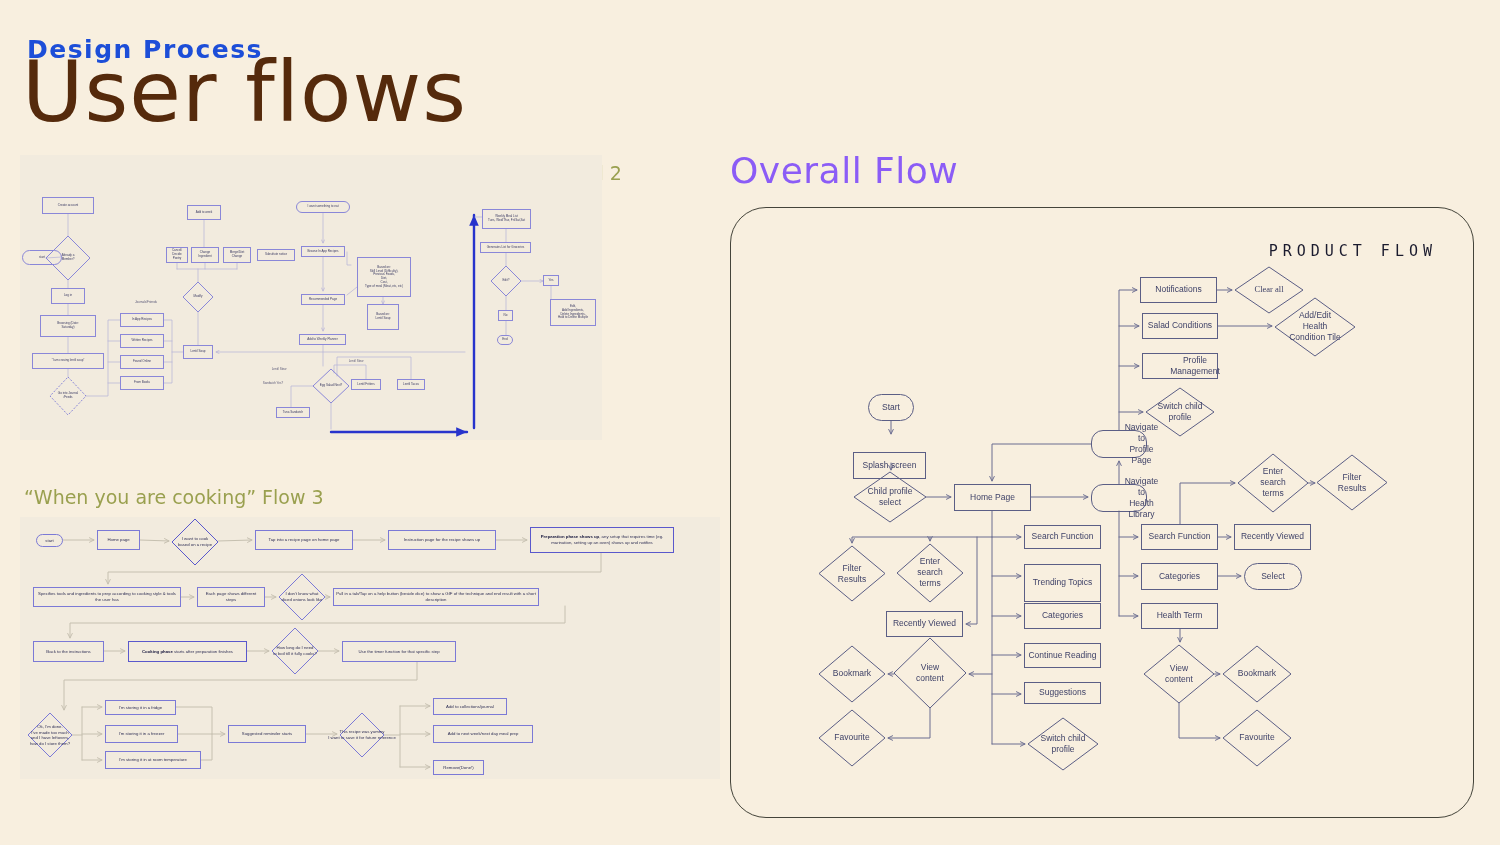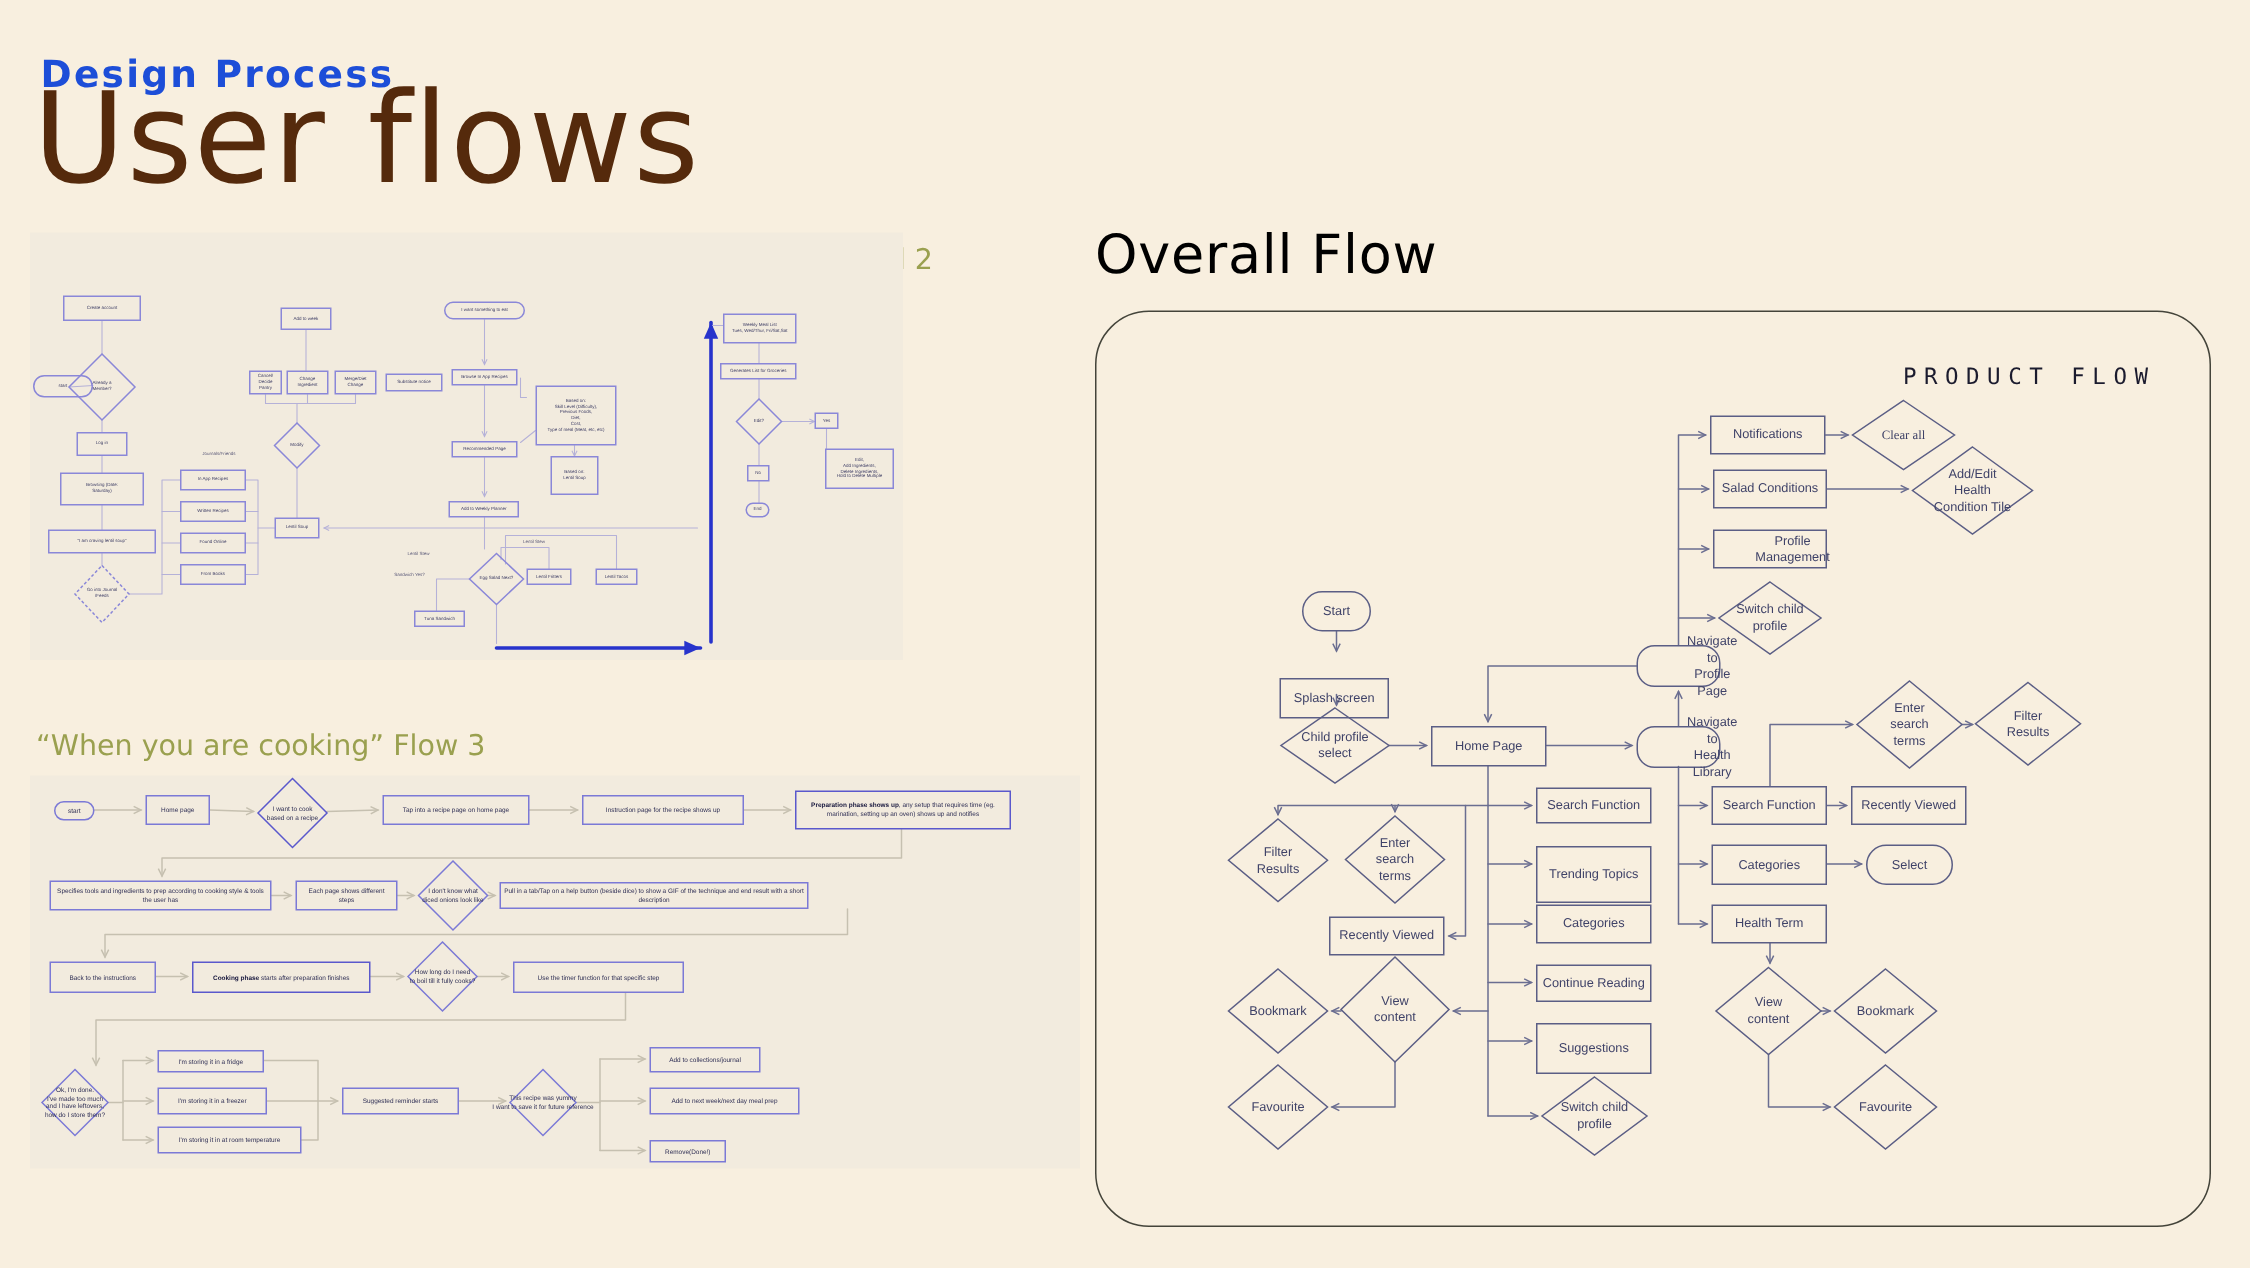--- a/index.html
+++ b/index.html
@@ -7,21 +7,21 @@
        background:#f8efdf;font-family:"Liberation Sans",sans-serif;}
   .abs{position:absolute;}
   .eyebrow{left:27px;top:35px;font-family:"DejaVu Sans",sans-serif;font-weight:bold;
            font-size:25px;letter-spacing:1.5px;color:#1d4ed8;}
   .title{left:22px;top:50px;font-family:"DejaVu Sans",sans-serif;font-size:84px;
          color:#552a0c;line-height:1.0;letter-spacing:1px;}
   .sec-h{font-family:"DejaVu Sans",sans-serif;font-size:19px;color:#9aa04f;}
   #sec1{left:26px;top:162px;}
   #sec3{left:24px;top:486px;}
   .overall-h{left:730px;top:150px;font-family:"DejaVu Sans",sans-serif;
-             font-size:36px;color:#000000;letter-spacing:0.5px;}
+             font-size:36px;color:#8b5cf6;letter-spacing:0.5px;}
   .product-frame{left:730px;top:207px;width:744px;height:611px;box-sizing:border-box;
                  border:1.5px solid #44443a;border-radius:36px;}
   .pf-title{position:absolute;top:34px;right:36px;font-family:"DejaVu Sans Mono",monospace;
             font-size:15px;letter-spacing:5px;color:#1b1b2e;}
   .flow{position:absolute;}
   .flow svg{position:absolute;left:0;top:0;}
   .fpanel{position:absolute;z-index:0;}
   .fnode{position:absolute;box-sizing:border-box;display:flex;align-items:center;
          justify-content:center;text-align:center;z-index:2;
          color:var(--tx);font-size:var(--fs);line-height:1.3;}
@@ -491,21 +491,21 @@
       </div>
       <div class="fnode rect" style="left: 293px; top: 356px; width: 77px; height: 38px;">
         <span>Trending Topics</span>
       </div>
       <div class="fnode rect" style="left: 293px; top: 395px; width: 77px; height: 26px;">
         <span>Categories</span>
       </div>
       <div class="fnode rect" style="left: 293px; top: 435px; width: 77px; height: 25px;">
         <span>Continue Reading</span>
       </div>
-      <div class="fnode rect" style="left: 293px; top: 474px; width: 77px; height: 34px;">
+      <div class="fnode rect" style="left: 293px; top: 474px; width: 77px; height: 22px;">
         <span>Suggestions</span>
       </div>
       <div class="fnode dia" style="left: 297px; top: 510px; width: 70px; height: 52px;">
         <svg width="70" height="52" viewBox="0 0 70 52">
           <polygon points="35,0 70,26 35,52 0,26" fill="none" stroke="#5b5e85" stroke-width="1"></polygon>
         </svg>
         <div class="dlab" style="width: 100%; left: 0%;">Switch child<br>profile</div>
       </div>
       <div class="fnode rect" style="left: 410px; top: 316px; width: 77px; height: 26px;">
         <span>Search Function</span>

